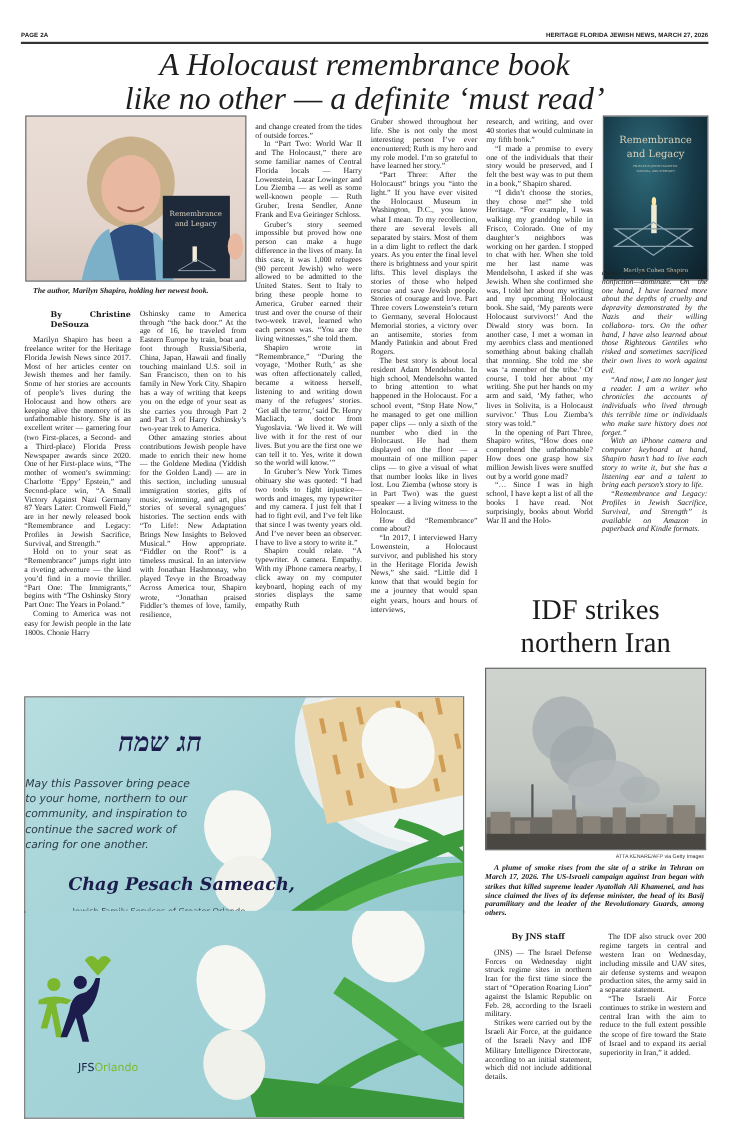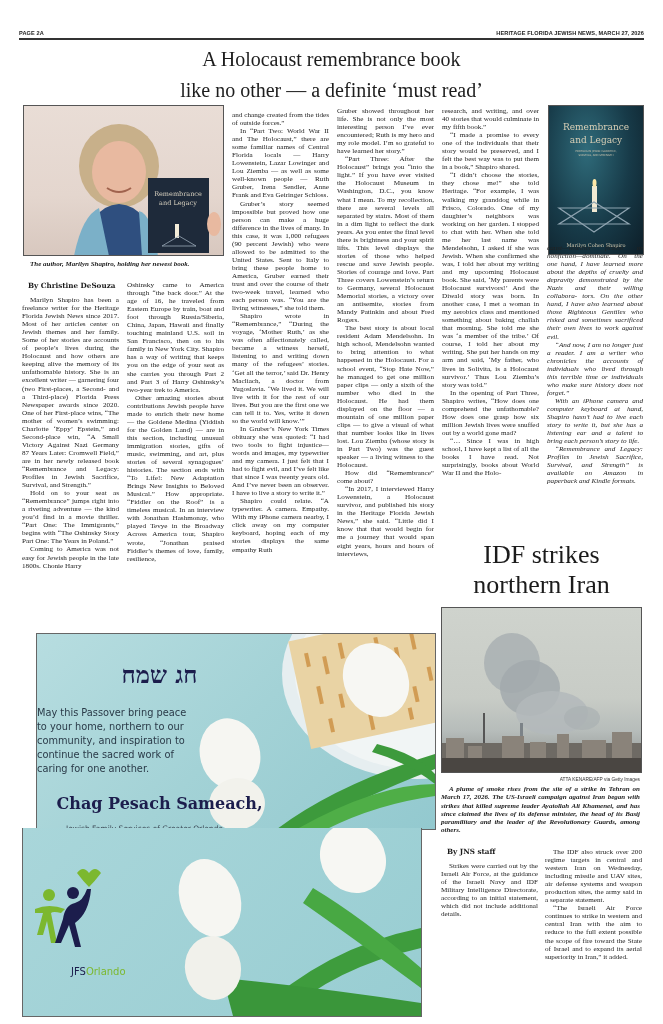--- a/index.html
+++ b/index.html
@@ -2,39 +2,39 @@
 <html><head>
 <meta charset="utf-8">
 <style>
   html, body { margin: 0; padding: 0; background: #ffffff; }
   body { width: 663px; height: 1024px; position: relative; overflow: hidden; font-family: "DejaVu Serif", serif; color: #1a1a1a; }
   .abs { position: absolute; }
   .folio { top: 30px; font-family: "Liberation Sans", sans-serif; font-weight: bold; font-size: 5.6px; letter-spacing: 0.1px; color: #222; }
   .folio-left { left: 19px; }
   .folio-right { right: 19px; }
   .rule { left: 19px; right: 19px; top: 37.5px; height: 2px; background: #333; }
-  .headline { left: 0; right: 0; text-align: center; font-family: "Liberation Serif", serif; font-size: 20px; line-height: 30px; color: #1d1d1d; }
+  .headline { left: 0; right: 0; text-align: center; font-family: "Liberation Serif", serif; font-style: italic; font-size: 29px; line-height: 30px; color: #1d1d1d; }
   .headline.l1 { top: 44px; }
   .headline.l2 { top: 75px; }
 
   .col { position: absolute; font-family: "Liberation Serif", serif; font-size: 7.15px; line-height: 8.05px; text-align: justify; color: #222; }
   .col p { margin: 0; text-indent: 8px; hyphens: manual; }
   .col p.noindent { text-indent: 0; }
-  .byline { font-family: "DejaVu Serif", serif; font-weight: bold; font-size: 7.2px; line-height: 9px; margin: 0 0 6px 6px; color: #1a1a1a; }
+  .byline { font-family: "DejaVu Serif", serif; font-weight: bold; font-size: 7.2px; line-height: 9px; margin: 0 0 6px 24px; color: #1a1a1a; }
 
   .photo { position: absolute; border: 1px solid #555; overflow: hidden; }
   .caption { position: absolute; font-family: "Liberation Serif", serif; font-style: italic; font-weight: bold; font-size: 7px; line-height: 8.3px; color: #222; }
   .credit { position: absolute; font-family: "Liberation Sans", sans-serif; font-size: 4.8px; color: #333; text-align: right; }
 
   .idf-head { position: absolute; left: 420px; width: 243px; text-align: center; font-family: "Liberation Serif", serif; font-size: 26px; line-height: 29px; color: #1b1b1b; }
 
-  .ad { position: absolute; left: 36px; top: 633px; width: 398px; height: 195px; border: 1px solid #666; overflow: hidden; background: linear-gradient(135deg, #b7dde0 0%, #a3d2d6 50%, #93c9cf 100%); }
+  .ad { position: absolute; left: 22px; top: 633px; width: 398px; height: 195px; border: 1px solid #666; overflow: hidden; background: linear-gradient(135deg, #b7dde0 0%, #a3d2d6 50%, #93c9cf 100%); font-style: italic; }
   .ad-hebrew { position: absolute; left: 0; width: 245px; top: 26px; text-align: center; font-family: "DejaVu Serif", serif; font-weight: bold; font-size: 24px; color: #1c1d4c; direction: rtl; }
   .ad-msg { position: absolute; left: 0; width: 245px; top: 72px; text-align: left; font-family: "DejaVu Sans", sans-serif; font-size: 9.8px; line-height: 14px; color: #2a3a48; }
-  .ad-chag { position: absolute; left: 0; width: 245px; top: 195px; text-align: center; font-family: "DejaVu Serif", serif; font-weight: bold; font-size: 16px; color: #1c1d4c; }
+  .ad-chag { position: absolute; left: 0; width: 245px; top: 195px; text-align: right; font-family: "DejaVu Serif", serif; font-weight: bold; font-size: 16px; color: #1c1d4c; }
   .ad-from { position: absolute; left: 0; width: 245px; top: 219px; text-align: left; font-family: "DejaVu Sans", sans-serif; font-size: 7.5px; line-height: 10px; color: #3c4a56; margin-top: 44px; }
   .ad-logo { position: absolute; left: 25px; top: 265px; width: 80px; height: 100px; }
 </style>
 </head>
 <body>
 
 <div class="abs folio folio-left">PAGE 2A</div>
 <div class="abs folio folio-right">HERITAGE FLORIDA JEWISH NEWS, MARCH 27, 2026</div>
 <div class="abs rule"></div>
 
@@ -210,18 +210,19 @@
     <g fill="#4a4642">
       <rect x="0" y="150" width="199" height="14"></rect>
     </g>
   </svg>
 </div>
 <div class="credit" style="left:441px; top:777px; width:199px;">ATTA KENARE/AFP via Getty Images</div>
 <div class="caption" style="left:441px; top:785px; width:199px; text-align:justify; text-indent:8px;">A plume of smoke rises from the site of a strike in Tehran on March 17, 2026. The US-Israeli campaign against Iran began with strikes that killed supreme leader Ayatollah Ali Khamenei, and has since claimed the lives of its defense minister, the head of its Basij paramilitary and the leader of the Revolutionary Guards, among others.</div>
 
 <div class="col" style="left:441px; top:847px; width:97px;">
   <div class="byline">By JNS staff</div>
+  <p>(JNS) — The Israel Defense Forces on Wednesday night struck regime sites in northern Iran for the first time since the start of “Operation Roaring Lion” against the Islamic Republic on Feb. 28, according to the Israeli military.</p>
   <p>Strikes were carried out by the Israeli Air Force, at the guidance of the Israeli Navy and IDF Military Intelligence Directorate, according to an initial statement, which did not include additional details.</p>
 </div>
 <div class="col" style="left:545px; top:848px; width:97px;">
   <p>The IDF also struck over 200 regime targets in central and western Iran on Wednesday, including missile and UAV sites, air defense systems and weapon production sites, the army said in a separate statement.</p>
   <p>“The Israeli Air Force continues to strike in western and central Iran with the aim to reduce to the full extent possible the scope of fire toward the State of Israel and to expand its aerial superiority in Iran,” it added.</p>
 </div>
 
 </body></html>

